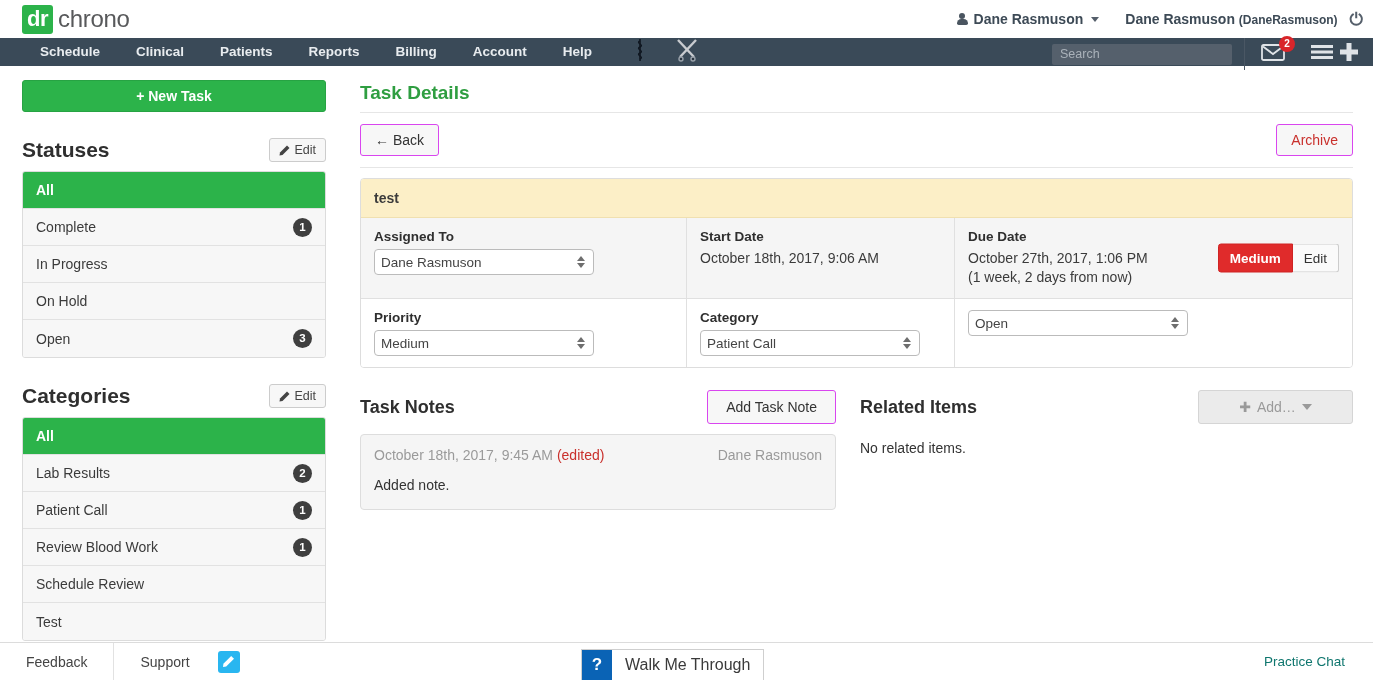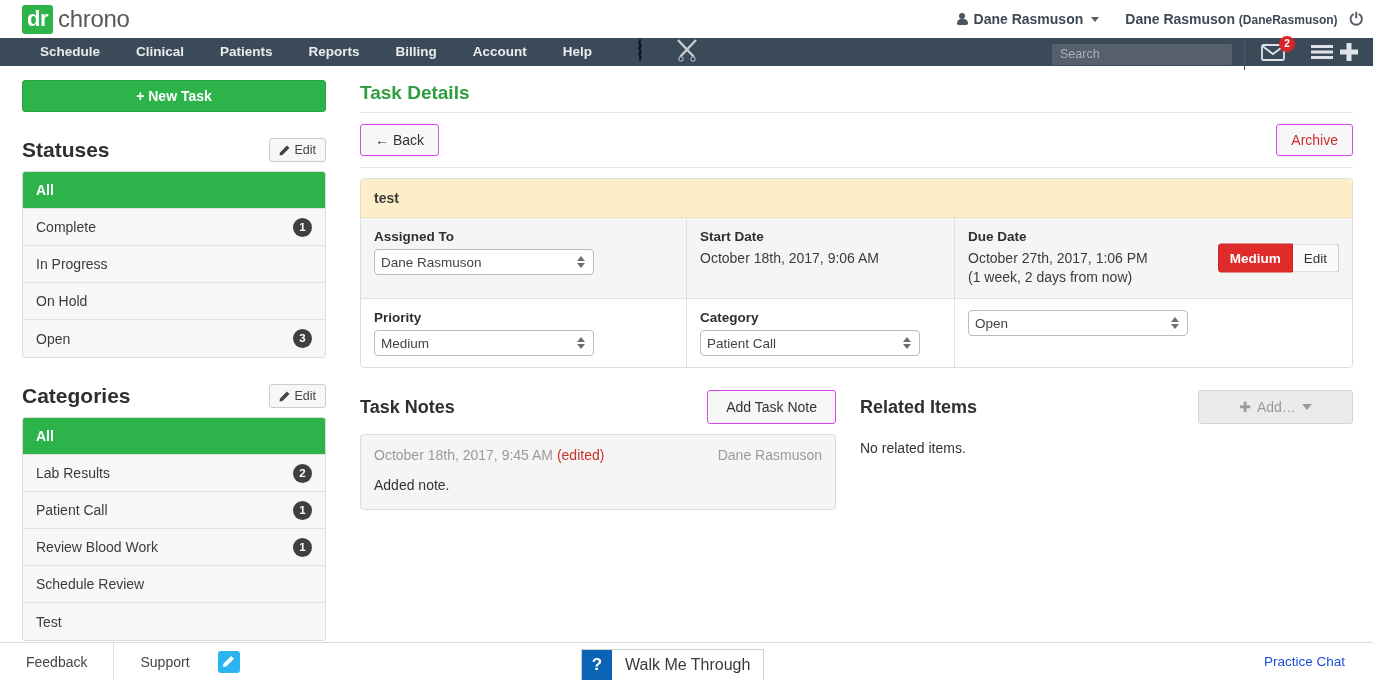--- a/index.html
+++ b/index.html
@@ -312,21 +312,21 @@
   }
   #wmt .q {
     background: #0a63b5; color: #fff; font-weight: bold; font-size: 17px;
     width: 30px; height: 31px; display: flex; align-items: center; justify-content: center;
   }
   #wmt .label {
     font-size: 16px; color: #3a3a3a; padding: 0 13px; white-space: nowrap;
   }
   #practice-chat {
     position: absolute; right: 28px;
-    font-size: 13.5px; color: #1d4ed8; cursor: pointer;
+    font-size: 13.5px; color: #0f766e; cursor: pointer;
   }
 </style>
 </head>
 <body>
 
 <div id="topbar">
   <div id="logo">
     <span class="dr">dr</span>
     <span class="chrono">chrono</span>
   </div>

